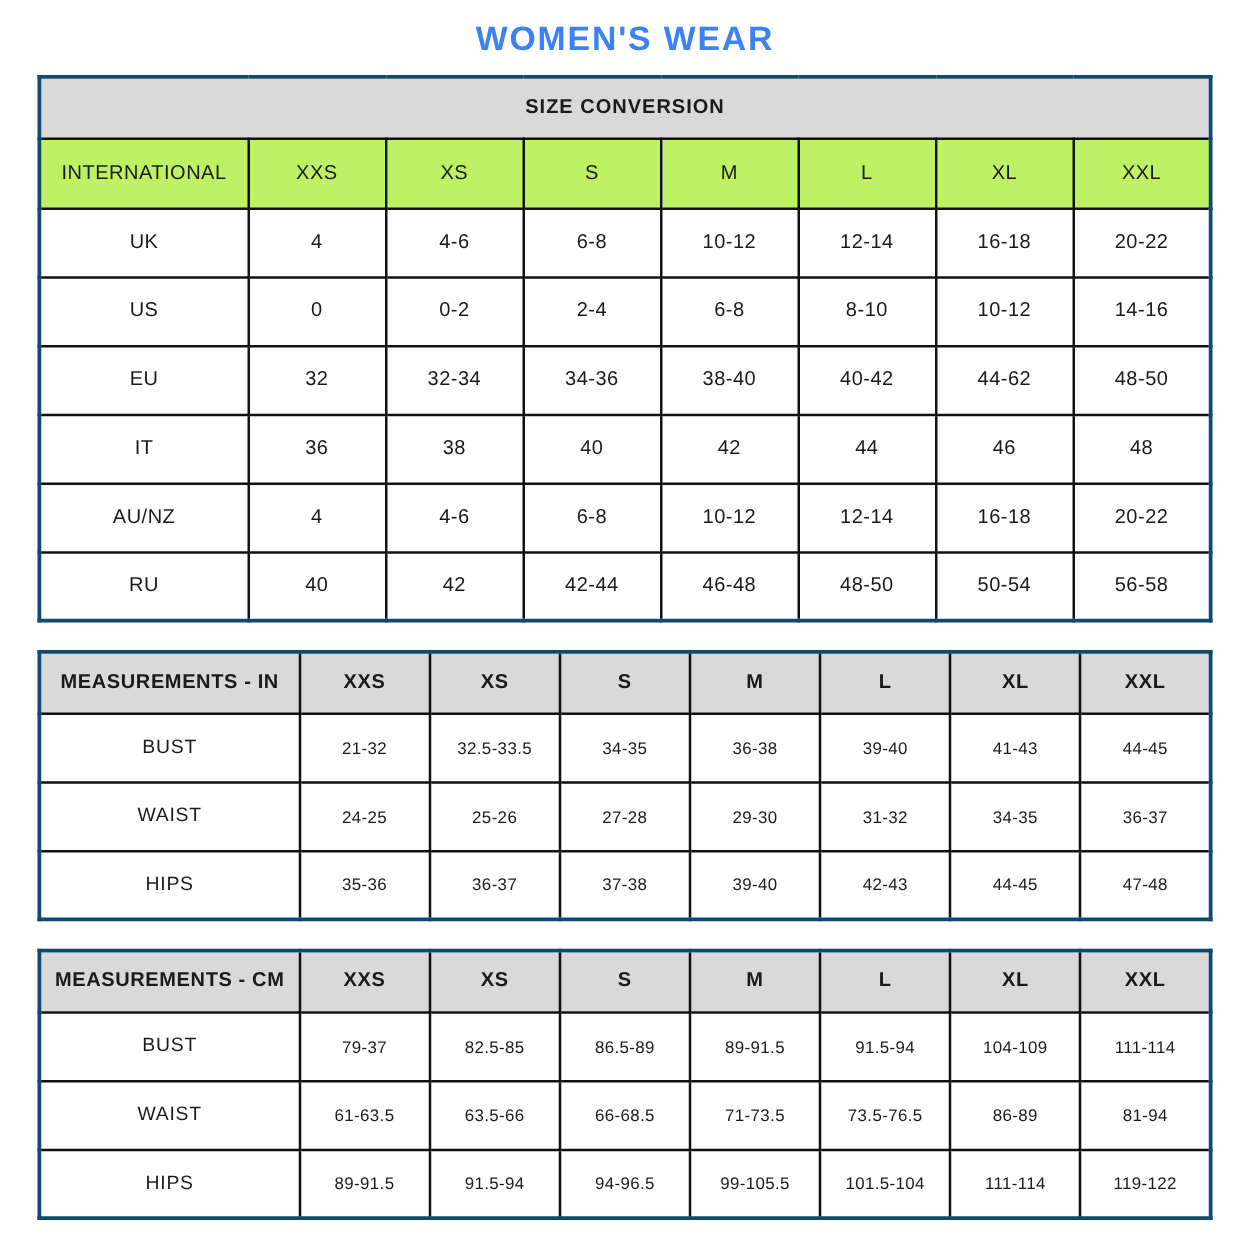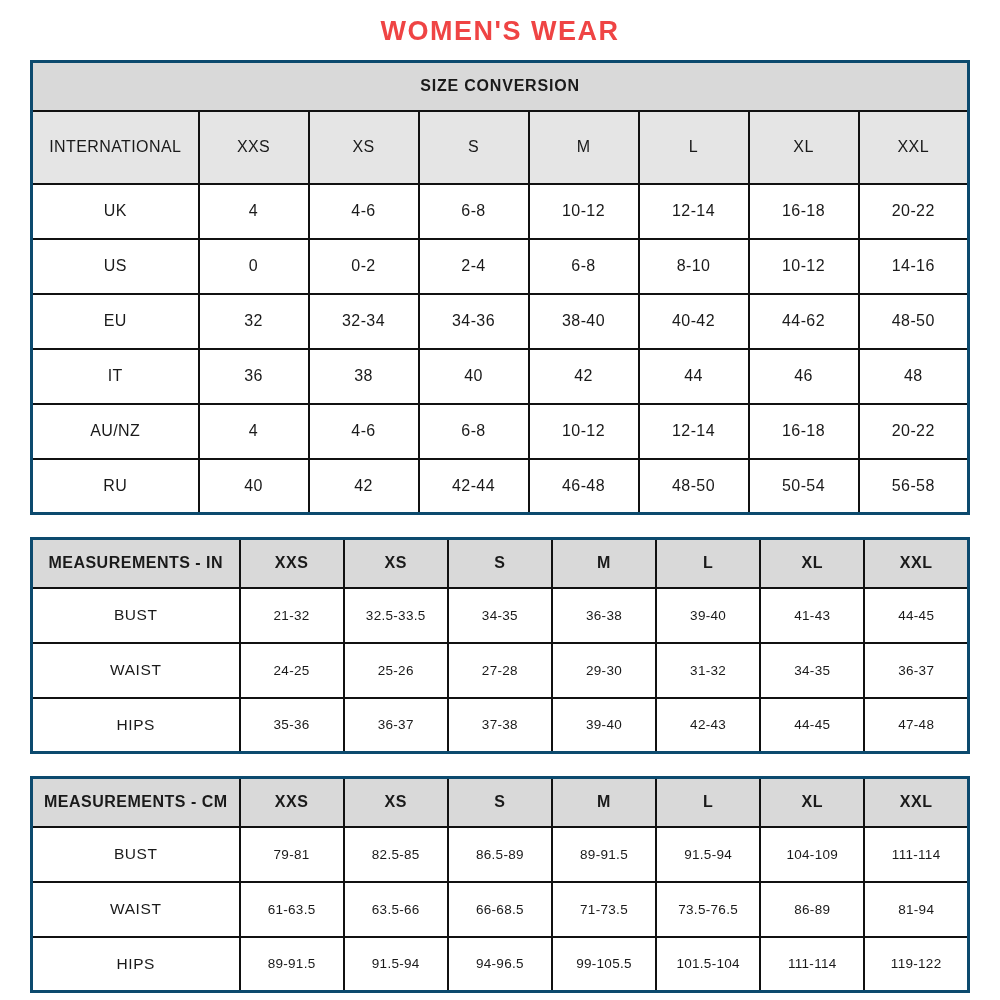--- a/index.html
+++ b/index.html
@@ -11,21 +11,21 @@
     color: #1a1a1a;
   }
   .page { width: 1000px; padding: 0 30px; }
   .page-title {
     margin: 0;
     padding: 16px 0 13px 0;
     text-align: center;
     font-size: 27px;
     font-weight: 700;
     letter-spacing: 1.5px;
-    color: #ef4444;
+    color: #3b82f6;
   }
   table {
     width: 940px;
     table-layout: fixed;
     border-collapse: collapse;
     border: 3px solid #0c4a6e;
     background: #fff;
   }
   th, td {
     border: 2px solid #111;
@@ -36,25 +36,25 @@
   }
   
   .t-conv .banner th {
     height: 49px;
     background: #d9d9d9;
     font-size: 16px;
     font-weight: 700;
     letter-spacing: 0.8px;
   }
   .t-conv .col-head th {
-    height: 73px;
+    height: 56px;
     font-weight: 400;
     font-size: 16px;
     letter-spacing: 0.4px;
-    background: #e5e5e5;
+    background: #bef264;
   }
   .t-conv tbody tr { height: 55px; }
   .t-conv tbody td { font-size: 16px; letter-spacing: 0.4px; }
   
   .t-meas { margin-top: 22px; }
   .t-meas thead th {
     height: 49px;
     background: #d9d9d9;
     font-weight: 700;
     font-size: 16px;
@@ -237,21 +237,21 @@
         <th>S</th>
         <th>M</th>
         <th>L</th>
         <th>XL</th>
         <th>XXL</th>
       </tr>
     </thead>
     <tbody>
         <tr>
           <td class="row-label">BUST</td>
-          <td>79-81</td>
+          <td>79-37</td>
           <td>82.5-85</td>
           <td>86.5-89</td>
           <td>89-91.5</td>
           <td>91.5-94</td>
           <td>104-109</td>
           <td>111-114</td>
         </tr>
         <tr>
           <td class="row-label">WAIST</td>
           <td>61-63.5</td>

